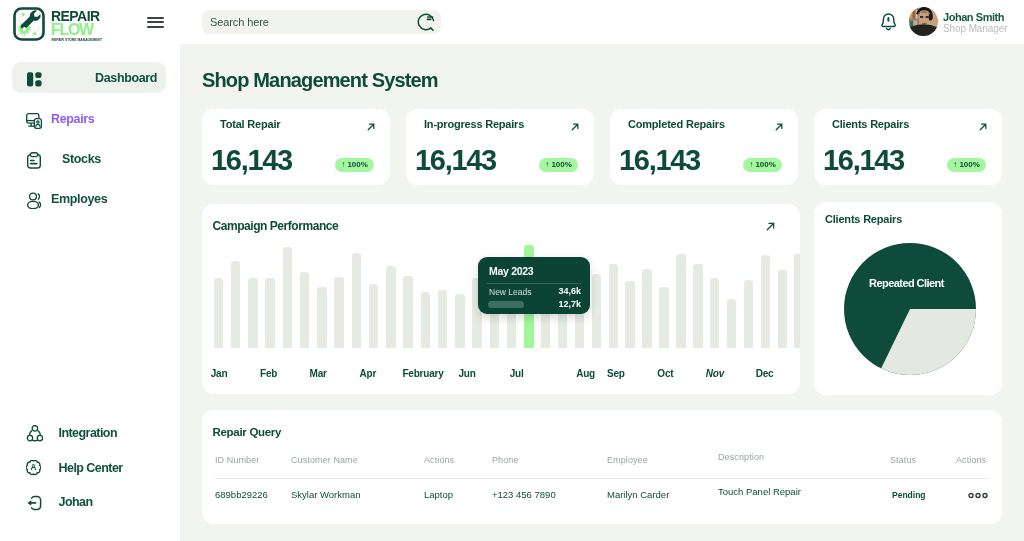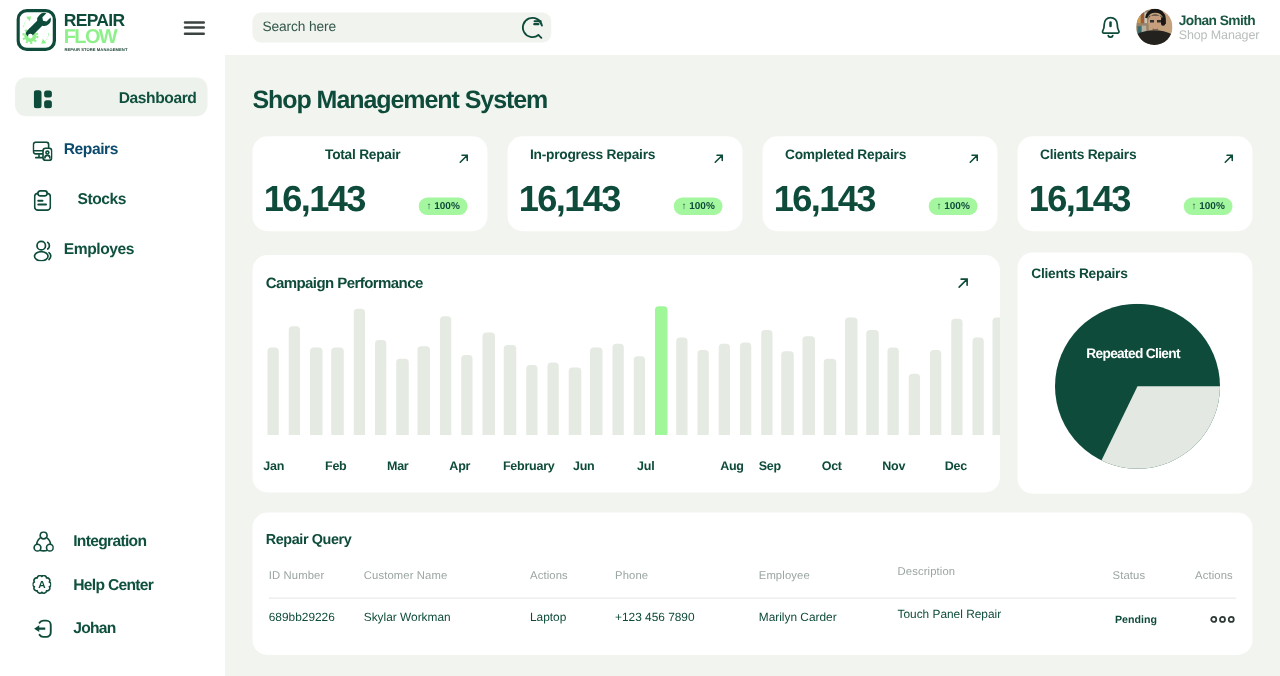--- a/index.html
+++ b/index.html
@@ -85,21 +85,21 @@
     <div class="abs" style="left:51px;top:26.5px;font-size:12.5px;font-weight:bold;letter-spacing:-0.35px;color:#10503e;padding-left:44px;">Dashboard</div>
     <div class="abs" style="left:25.5px;top:68.5px;"><svg width="16" height="16" viewBox="0 0 16 16" fill="none" stroke="#0e4b3a" stroke-width="1.3">
         <rect x="0.7" y="0.7" width="12.2" height="9.4" rx="1.9"></rect>
         <path d="M1 7.6 H8.5"></path>
         <path d="M5.2 10.3 V12.9"></path>
         <path d="M2.6 13.1 H8" stroke-linecap="round"></path>
         <rect x="8.4" y="5.6" width="7" height="9.7" rx="2.1" fill="#fff"></rect>
         <circle cx="11.9" cy="9" r="1.15"></circle>
         <path d="M9.9 13.3 a2 2 0 0 1 4 0" stroke-linecap="round"></path>
       </svg></div>
-    <div class="abs" style="left:51px;top:67.5px;font-size:12.5px;font-weight:bold;letter-spacing:-0.35px;color:#0c4a6e;">Repairs</div>
+    <div class="abs" style="left:51px;top:67.5px;font-size:12.5px;font-weight:bold;letter-spacing:-0.35px;color:#8b5cf6;">Repairs</div>
     <div class="abs" style="left:26.8px;top:108px;"><svg width="14" height="17" viewBox="0 0 14 17" fill="none" stroke="#0e4b3a" stroke-width="1.4">
         <rect x="0.7" y="2.6" width="12.6" height="13.4" rx="2.7"></rect>
         <rect x="3.3" y="0.7" width="7.4" height="3.9" rx="1.9" fill="#fbfcfb"></rect>
         <path d="M3.6 8.5 H7 M3.6 11.6 H9.8" stroke-width="1.6" stroke-linecap="round"></path>
       </svg></div>
     <div class="abs" style="left:62px;top:107.80000000000001px;font-size:12.5px;font-weight:bold;letter-spacing:-0.35px;color:#10503e;">Stocks</div>
     <div class="abs" style="left:25.5px;top:147.6px;"><svg width="16" height="17" viewBox="0 0 16 17" fill="none" stroke="#0e4b3a" stroke-width="1.35">
         <circle cx="7" cy="4.5" r="3.4"></circle>
         <ellipse cx="7" cy="13" rx="5.4" ry="3.7"></ellipse>
         <path d="M12.2 1.9 a3.3 3.3 0 0 1 0 5.3 M13.2 10.1 a3.4 3.4 0 0 1 0 5.5" stroke-linecap="round"></path>
@@ -122,21 +122,21 @@
         <path d="M4.4 7.9 H10.2" stroke-width="1.7"></path>
         <path d="M5.4 5.2 V10.6 L1.3 7.9 Z" fill="#0e4b3a" stroke="none"></path>
       </svg></div>
     <div class="abs" style="left:58.5px;top:451.3px;font-size:12.5px;font-weight:bold;letter-spacing:-0.55px;color:#10503e;">Johan</div>
   </div>
 
 <div class="abs dg" id="heading" style="left:202px;top:69px;font-size:20px;font-weight:bold;letter-spacing:-0.85px;">Shop Management System</div>
 
 <div id="stats">
     <div class="card" style="left:202px;top:109px;width:188px;height:76px;">
-      <div class="abs dg" style="left:18px;top:8.5px;font-size:11px;font-weight:bold;letter-spacing:-0.2px;margin-left:40px;">Total Repair</div>
+      <div class="abs dg" style="left:18px;top:8.5px;font-size:11px;font-weight:bold;letter-spacing:-0.2px;">Total Repair</div>
       <svg class="abs" style="left:164.5px;top:13.5px;width:8px;height:8px;" viewBox="0 0 8 8" fill="none" stroke="#0e4b3a" stroke-width="1.25" stroke-linecap="round">
         <path d="M1.2 6.8 L6.8 1.2 M2.6 1.2 H6.8 V5.4"></path>
       </svg>
       <div class="abs dg" style="left:9px;top:35px;font-size:29px;font-weight:bold;letter-spacing:-1.3px;">16,143</div>
       <div class="abs" style="left:133px;top:49px;width:39px;height:14px;background:#a4f79f;border-radius:7px;text-align:center;font-size:8px;font-weight:bold;color:#0e4b3a;line-height:14px;">↑ 100%</div>
     </div>
     <div class="card" style="left:406px;top:109px;width:188px;height:76px;">
       <div class="abs dg" style="left:18px;top:8.5px;font-size:11px;font-weight:bold;letter-spacing:-0.2px;">In-progress Repairs</div>
       <svg class="abs" style="left:164.5px;top:13.5px;width:8px;height:8px;" viewBox="0 0 8 8" fill="none" stroke="#0e4b3a" stroke-width="1.25" stroke-linecap="round">
         <path d="M1.2 6.8 L6.8 1.2 M2.6 1.2 H6.8 V5.4"></path>
@@ -208,24 +208,32 @@
       <div class="abs dg" style="left:2px;top:163.5px;width:30px;text-align:center;font-size:10px;letter-spacing:-0.2px;font-weight:bold;">Jan</div>
       <div class="abs dg" style="left:51.60000000000002px;top:163.5px;width:30px;text-align:center;font-size:10px;letter-spacing:-0.2px;font-weight:bold;">Feb</div>
       <div class="abs dg" style="left:101.19999999999999px;top:163.5px;width:30px;text-align:center;font-size:10px;letter-spacing:-0.2px;font-weight:bold;">Mar</div>
       <div class="abs dg" style="left:150.8px;top:163.5px;width:30px;text-align:center;font-size:10px;letter-spacing:-0.2px;font-weight:bold;">Apr</div>
       <div class="abs dg" style="left:200.39999999999998px;top:163.5px;width:30px;text-align:center;font-size:10px;letter-spacing:-0.2px;font-weight:bold;">February</div>
       <div class="abs dg" style="left:250px;top:163.5px;width:30px;text-align:center;font-size:10px;letter-spacing:-0.2px;font-weight:bold;">Jun</div>
       <div class="abs dg" style="left:299.6px;top:163.5px;width:30px;text-align:center;font-size:10px;letter-spacing:-0.2px;font-weight:bold;">Jul</div>
       <div class="abs dg" style="left:363px;top:163.5px;width:30px;text-align:right;font-size:10px;letter-spacing:-0.2px;font-weight:bold;">Aug</div>
       <div class="abs dg" style="left:398.79999999999995px;top:163.5px;width:30px;text-align:center;font-size:10px;letter-spacing:-0.2px;font-weight:bold;">Sep</div>
       <div class="abs dg" style="left:448.4000000000001px;top:163.5px;width:30px;text-align:center;font-size:10px;letter-spacing:-0.2px;font-weight:bold;">Oct</div>
-      <div class="abs dg" style="left:498px;top:163.5px;width:30px;text-align:center;font-size:10px;letter-spacing:-0.2px;font-weight:bold;">Nov</div>
+      <div class="abs dg" style="left:498px;top:163.5px;width:30px;text-align:center;font-size:10px;letter-spacing:-0.2px;font-weight:bold;font-style:italic;">Nov</div>
       <div class="abs dg" style="left:547.6px;top:163.5px;width:30px;text-align:center;font-size:10px;letter-spacing:-0.2px;font-weight:bold;">Dec</div>
     </div>
 
+  <div class="abs" style="left:276px;top:53px;width:112px;height:57px;background:#0b4334;border-radius:9px;box-shadow:0 4px 10px rgba(0,0,0,.15);">
+    <div class="abs" style="left:11px;top:7.5px;font-size:10.5px;font-weight:bold;letter-spacing:-0.3px;color:#fff;">May 2023</div>
+    <div class="abs" style="left:9px;top:25.5px;width:94px;height:1px;background:rgba(255,255,255,.18);"></div>
+    <div class="abs" style="left:11px;top:29.5px;font-size:8.5px;color:#cfe0d8;">New Leads</div>
+    <div class="abs" style="right:9px;top:28.5px;font-size:9px;font-weight:bold;color:#fff;">34,6k</div>
+    <div class="abs" style="left:10px;top:43.5px;width:36px;height:7px;border-radius:4px;background:#3d6f5e;"></div>
+    <div class="abs" style="right:9px;top:42px;font-size:9px;font-weight:bold;color:#fff;">12,7k</div>
+  </div>
 </div>
 
 <div class="card" id="piecard" style="left:814px;top:202px;width:188px;height:193px;">
   <div class="abs dg" style="left:11px;top:11px;font-size:11px;font-weight:bold;letter-spacing:-0.2px;">Clients Repairs</div>
   <svg class="abs" style="left:30px;top:41px;" width="132" height="132" viewBox="0 0 132 132">
     <defs>
         <clipPath id="pieclip">
           <circle cx="66" cy="66" r="66"></circle>
         </clipPath>
       </defs>

